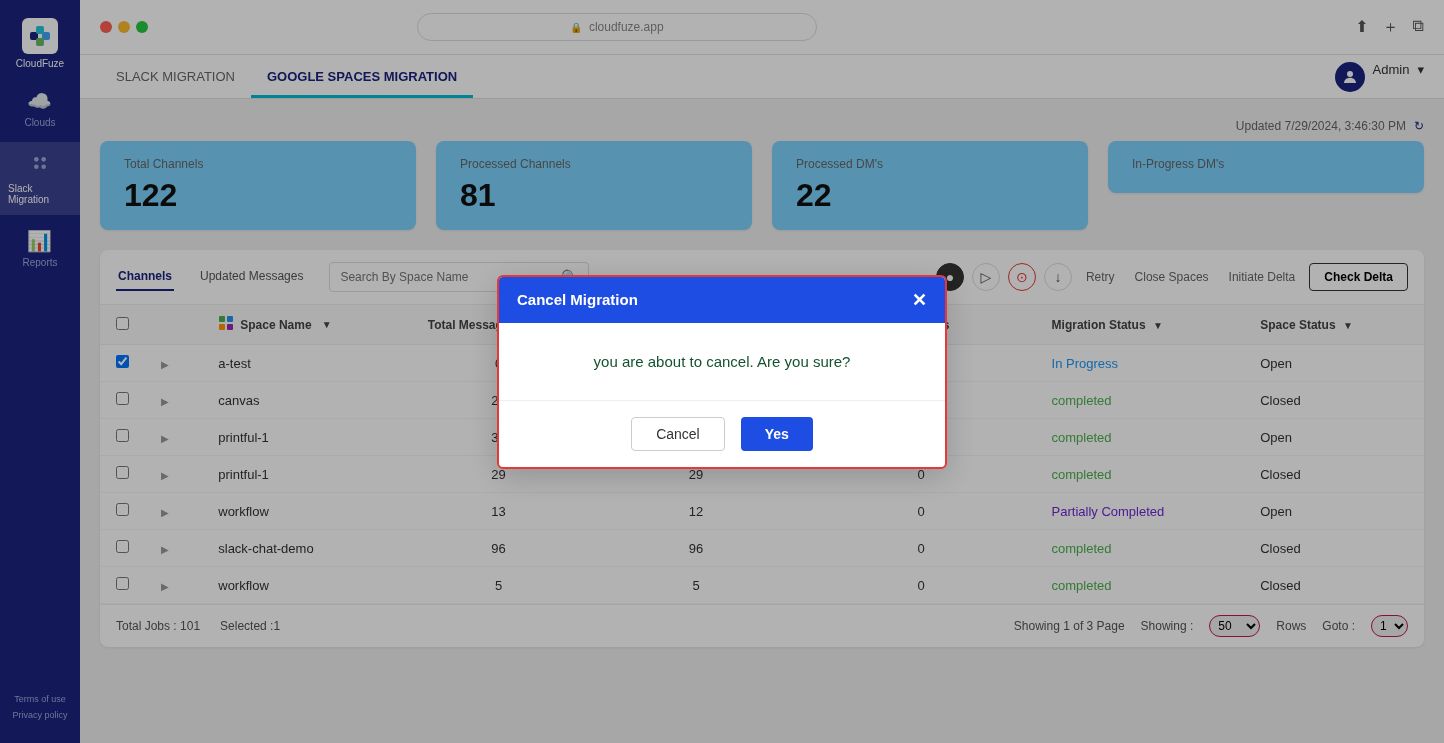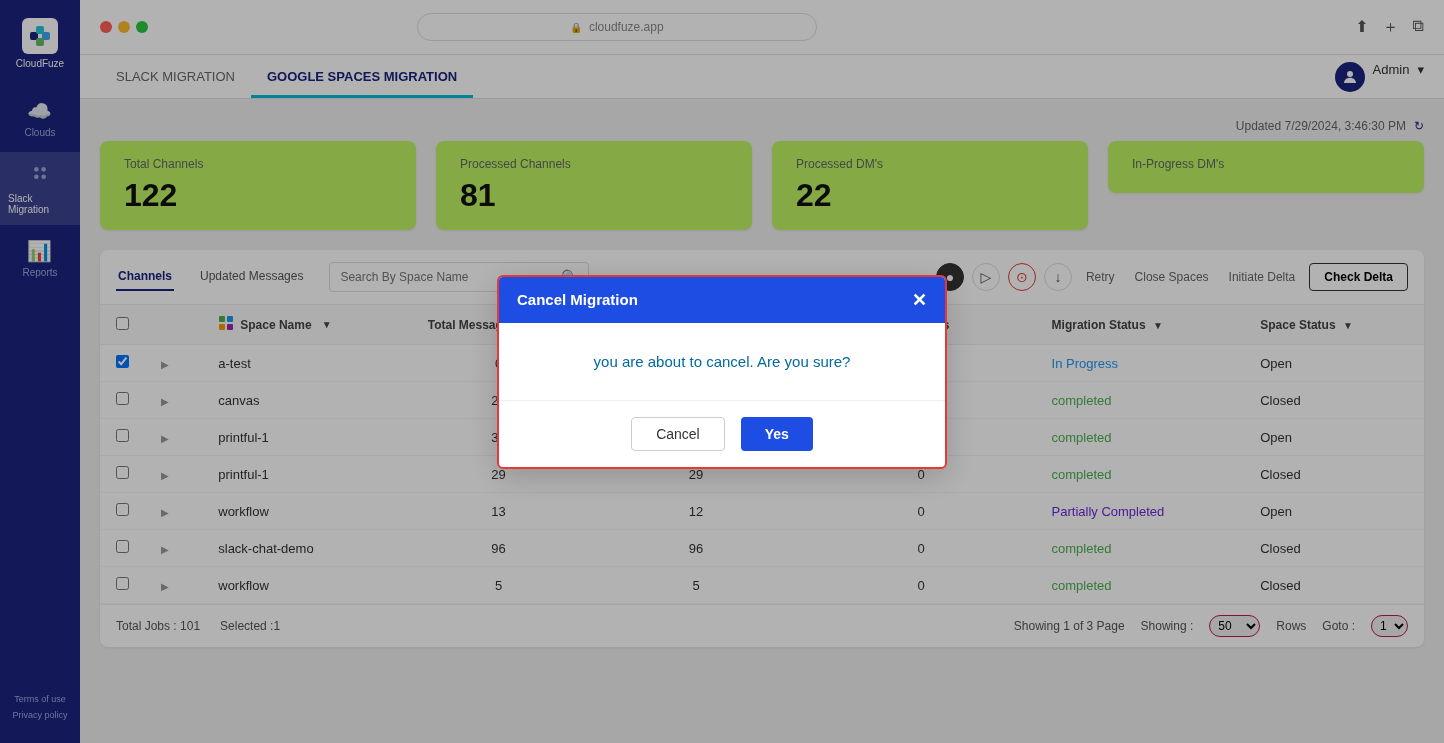--- a/index.html
+++ b/index.html
@@ -10,21 +10,21 @@
       width: 80px;
       background: #1a237e;
       display: flex;
       flex-direction: column;
       align-items: center;
       padding: 10px 0;
       height: 743px;
       flex-shrink: 0;
     }
     .sidebar-logo {
-      display: flex; flex-direction: column; align-items: center; margin-bottom: 10px; padding: 8px;
+      display: flex; flex-direction: column; align-items: center; padding: 8px;
     }
     .logo-icon { width: 36px; height: 36px; background: white; border-radius: 6px; display: flex; align-items: center; justify-content: center; }
     .logo-text { color: white; font-size: 10px; margin-top: 4px; }
     .sidebar-item {
       display: flex; flex-direction: column; align-items: center; padding: 10px 8px; cursor: pointer; width: 100%;
       color: #9fa8da; font-size: 10px; margin: 2px 0;
     }
     .sidebar-item.active { background: rgba(255,255,255,0.15); color: white; }
     .sidebar-icon { font-size: 20px; margin-bottom: 4px; }
     .sidebar-bottom { margin-top: auto; padding: 10px 0; }
@@ -116,21 +116,21 @@
     }
 
     
     .stats-row {
       display: flex;
       gap: 20px;
       margin-bottom: 20px;
       align-items: flex-start;
     }
     .stat-card {
-      background: #bef264;
+      background: #7dd3fc;
       border-radius: 8px;
       padding: 16px 24px;
       flex: 1;
       box-shadow: 0 1px 3px rgba(0,0,0,0.08);
     }
     .stat-label { font-size: 12px; color: #666; margin-bottom: 6px; }
     .stat-value { font-size: 32px; font-weight: 700; color: #111; }
     .refresh-row {
       display: flex;
       align-items: center;
@@ -289,21 +289,21 @@
       color: white;
       cursor: pointer;
       font-size: 18px;
       font-weight: bold;
       line-height: 1;
     }
     .modal-body {
       padding: 30px 24px;
       text-align: center;
       font-size: 15px;
-      color: #0369a1;
+      color: #14532d;
     }
     .modal-footer {
       display: flex;
       justify-content: center;
       gap: 16px;
       padding: 16px 24px;
       border-top: 1px solid #eee;
     }
     .btn-cancel {
       padding: 8px 24px;

